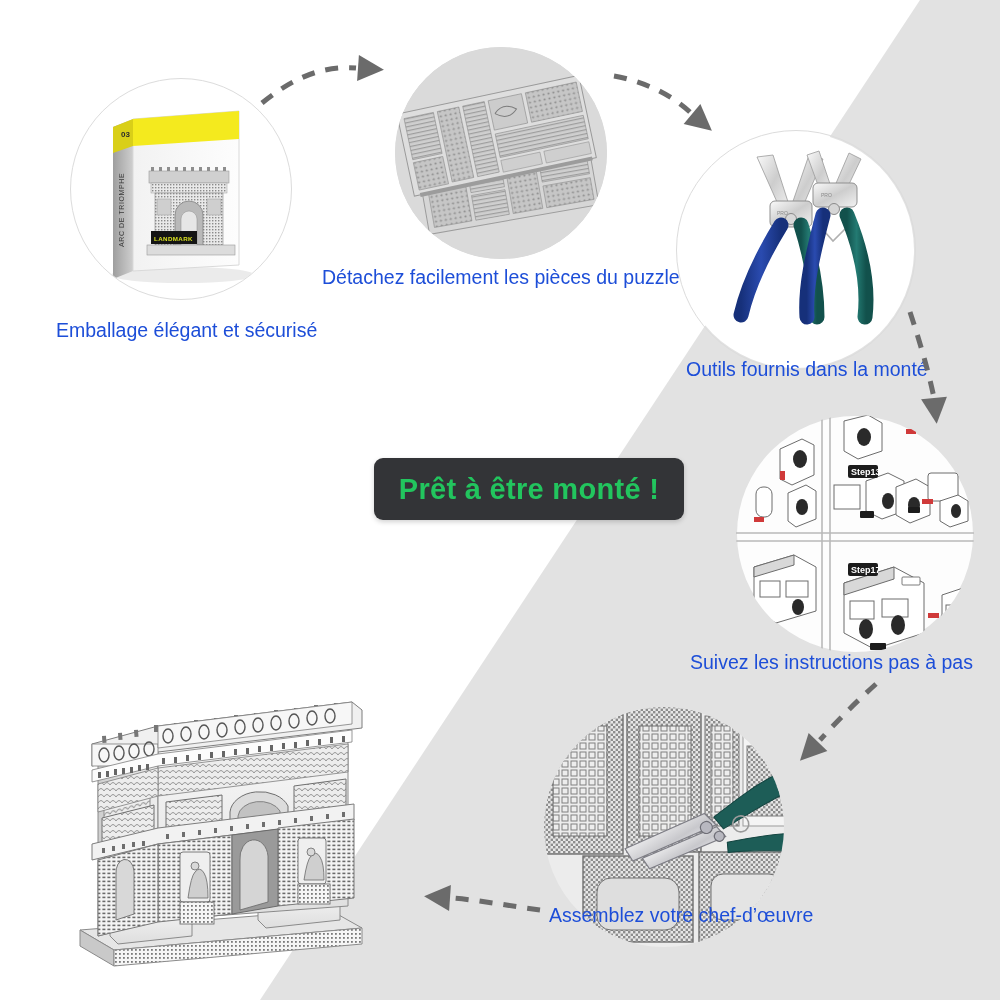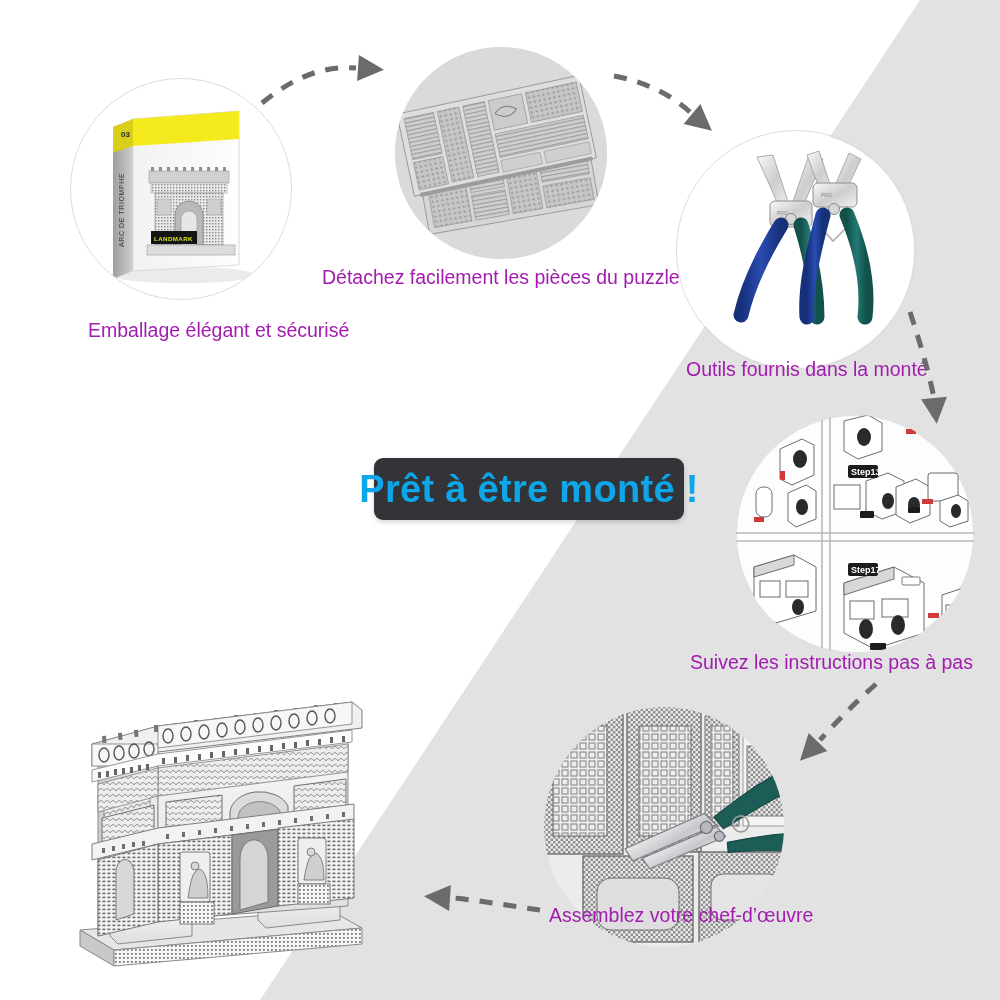--- a/index.html
+++ b/index.html
@@ -12,34 +12,34 @@
   }
   #stage{position:absolute;left:0;top:0;width:876px;height:1000px;}
   .bg-layer{position:absolute;left:0;top:0;width:1000px;height:1000px;}
 
   
   .node{position:absolute;border-radius:50%;overflow:hidden;}
   .node-ring{position:absolute;border-radius:50%;border:1px solid #dcdcdc;box-sizing:border-box;}
 
   
   .caption{
-    position:absolute;color:#a21caf;
+    position:absolute;color:#1d4ed8;
     font-size:19.5px;line-height:1.25;white-space:nowrap;
   }
 
   
   .banner{
     position:absolute;
     background:#333437;
     border-radius:9px;
     display:flex;align-items:center;justify-content:center;
     box-shadow:0 2px 5px rgba(0,0,0,.18);
   }
   .banner-text{
-    color:#0ea5e9;font-weight:bold;font-size:38px;letter-spacing:.3px;
+    color:#22c55e;font-weight:bold;font-size:29px;letter-spacing:.3px;
     white-space:nowrap;
   }
 
   
   .arrows{position:absolute;left:0;top:0;width:1000px;height:1000px;pointer-events:none;}
 </style>
 </head>
 <body>
 
 <div id="stage">
@@ -106,21 +106,21 @@
             <rect x="136" y="88" width="3" height="4"></rect>
           <rect x="144" y="88" width="3" height="4"></rect>
             <rect x="152" y="88" width="3" height="4"></rect>
         </g>
       </g>
 
       <rect x="80" y="152" width="46" height="13" fill="#141414"></rect>
       <text x="83" y="161.5" fill="#d9e021" font-size="6.2" font-weight="bold" font-family="Liberation Sans, sans-serif" letter-spacing=".4">LANDMARK</text>
     </svg>
   </div>
-  <div class="caption" style="left:56px;top:318px;margin-left:32px;">Emballage élégant et sécurisé</div>
+  <div class="caption" style="left:56px;top:318px;">Emballage élégant et sécurisé</div>
 
   <div class="node" style="left:395px;top:47px;width:212px;height:212px;background:#dadada;">
     <svg viewBox="0 0 212 212" width="212" height="212">
       <defs>
         <pattern id="etchA" width="4" height="4" patternUnits="userSpaceOnUse">
           <rect width="4" height="4" fill="#cfcfcf"></rect>
           <rect width="4" height="1.2" fill="#9d9d9d"></rect>
         </pattern>
         <pattern id="etchB" width="5" height="5" patternUnits="userSpaceOnUse">
           <rect width="5" height="5" fill="#c6c6c6"></rect>

